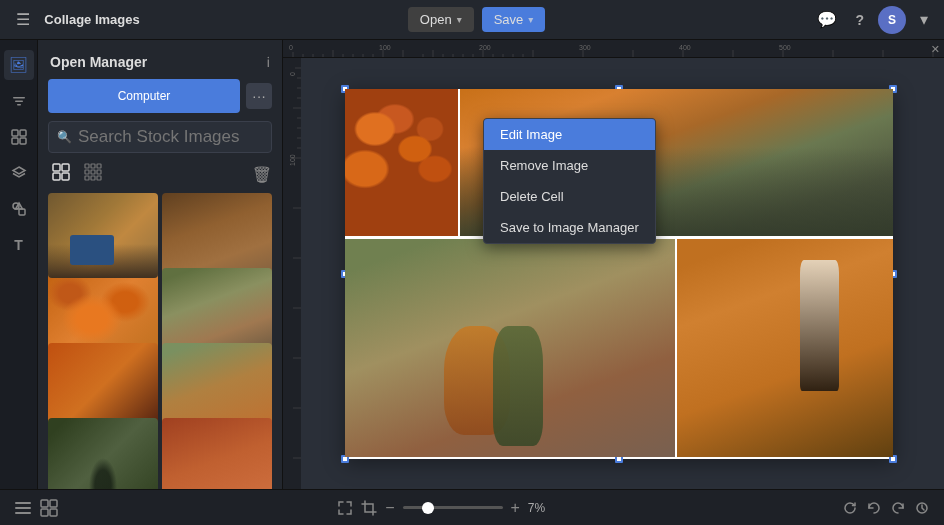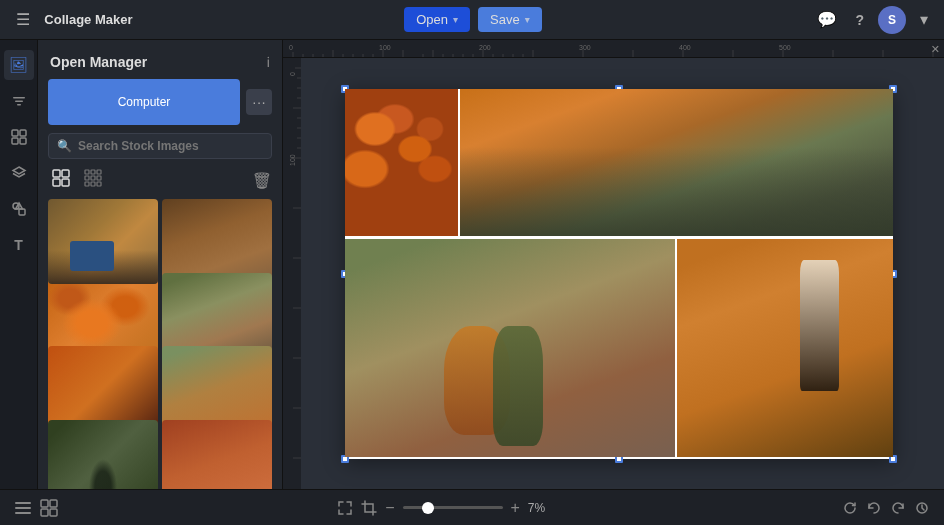--- a/index.html
+++ b/index.html
@@ -40,21 +40,21 @@
     }
     .topbar-center {
       display: flex;
       align-items: center;
       gap: 8px;
     }
     .btn-dropdown {
       display: flex;
       align-items: center;
       gap: 5px;
-      background: #1d4ed8;
+      background: #404040;
       border: none;
       color: #ddd;
       font-size: 13px;
       padding: 5px 12px;
       border-radius: 4px;
       cursor: pointer;
     }
     .btn-dropdown .chevron {
       font-size: 10px;
       opacity: 0.7;
@@ -163,21 +163,21 @@
       align-items: center;
       padding: 0 10px 8px;
       gap: 6px;
     }
     .source-btn {
       flex: 1;
       background: #4a7cdc;
       border: none;
       color: #fff;
       font-size: 12px;
-      padding: 16px 10px;
+      padding: 10px 10px;
       border-radius: 4px;
       cursor: pointer;
       text-align: center;
     }
     .more-btn {
       width: 26px;
       height: 26px;
       background: #3a3f4b;
       border: none;
       color: #aaa;
@@ -202,23 +202,22 @@
     }
     .search-icon-span {
       color: #888;
       font-size: 12px;
     }
     .search-input {
       background: none;
       border: none;
       outline: none;
       color: #aaa;
-      font-size: 12px;
+      font-size: 17px;
       flex: 1;
-      font-weight: bold;
     }
     .view-toolbar {
       display: flex;
       align-items: center;
       padding: 0 10px 6px;
       gap: 6px;
     }
     .view-btn {
       background: none;
       border: none;
@@ -456,21 +455,21 @@
     }
   </style>
 </head>
 <body>
 
 <div class="topbar">
   <div class="topbar-left">
     <button class="icon-btn">
       <span>☰</span>
     </button>
-    <span class="topbar-logo">Collage Maker</span>
+    <span class="topbar-logo">Collage Images</span>
   </div>
   <div class="topbar-center">
     <button class="btn-dropdown">
       <span>Open</span>
       <span class="chevron">▾</span>
     </button>
     <button class="btn-dropdown btn-save">
       <span>Save</span>
       <span class="chevron">▾</span>
     </button>
@@ -723,20 +722,26 @@
           </div>
         </div>
 
         <div class="collage-img-br">
           <div style="width:100%;height:100%;background:linear-gradient(160deg,#c07020 10%,#d08030 30%,#c07020 60%,#604010 100%);">
             <div style="position:absolute;top:10%;right:25%;width:18%;height:60%;background:linear-gradient(to bottom,#e8e0d0,#1a1510);border-radius:10% 10% 5% 5%;opacity:0.85;"></div>
           </div>
         </div>
       </div>
 
+      <div class="context-menu">
+        <div class="context-menu-item highlighted">Edit Image</div>
+        <div class="context-menu-item">Remove Image</div>
+        <div class="context-menu-item">Delete Cell</div>
+        <div class="context-menu-item">Save to Image Manager</div>
+      </div>
 
     </div>
   </div>
 </div>
 
 <div class="bottombar">
   <div class="bottom-left">
     <button class="bottom-icon-btn">
       <svg width="18" height="18" viewBox="0 0 18 18" fill="none">
         <rect x="1" y="3" width="16" height="2" rx="1" fill="#888"></rect>

